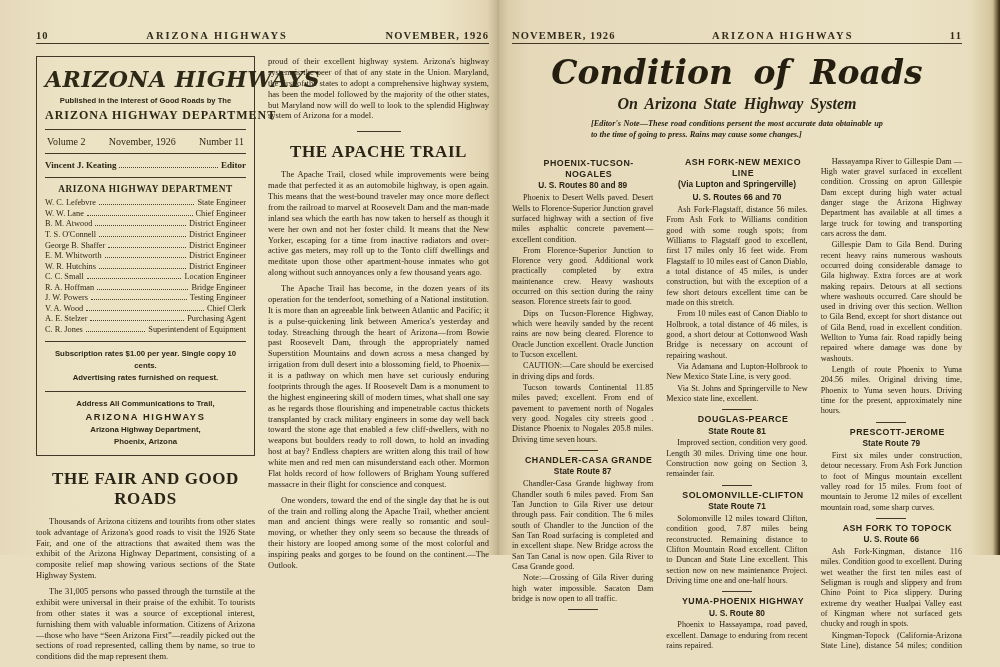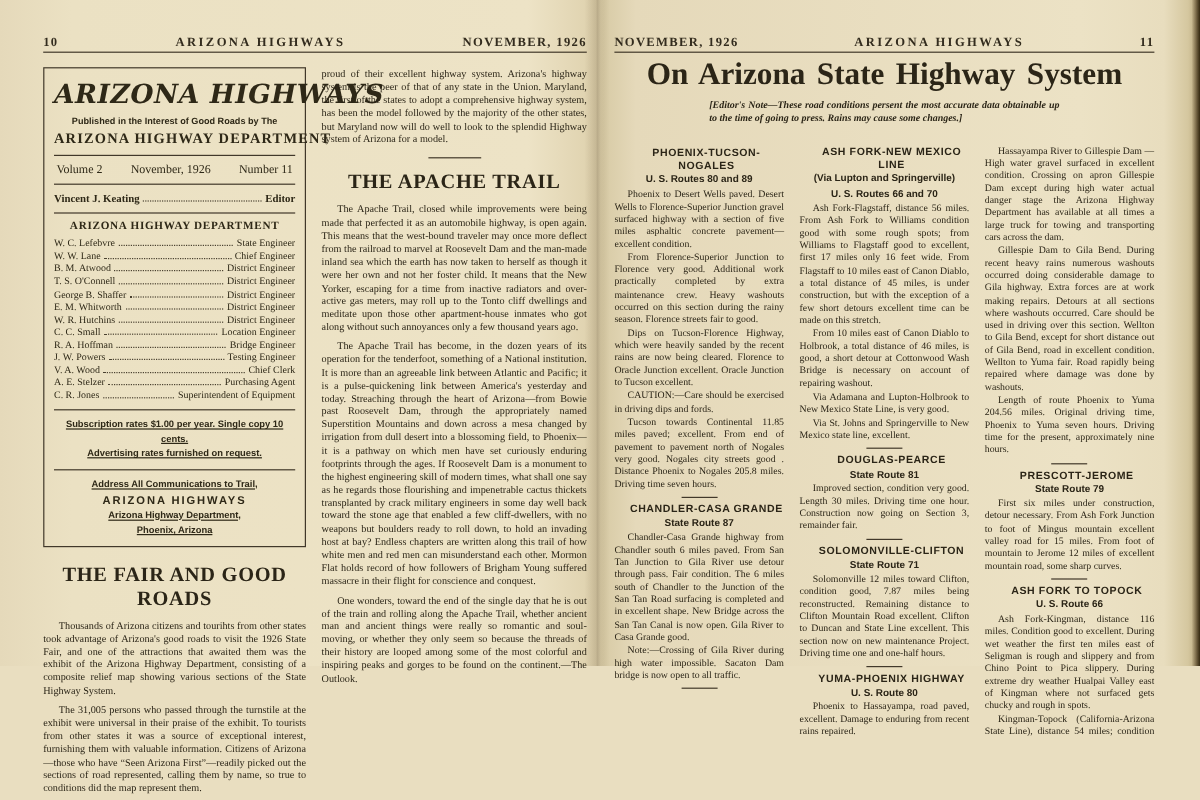--- a/index.html
+++ b/index.html
@@ -37,33 +37,33 @@
   .mh-title{font-family:"DejaVu Serif","Liberation Serif",serif;font-style:italic;font-weight:bold;
     font-size:22px;letter-spacing:.5px;white-space:nowrap;}
   .mh-tagline{font-family:var(--sans);font-weight:bold;font-size:7.6px;margin-top:4px;}
   .mh-org{font-weight:bold;font-size:12px;letter-spacing:1px;margin-top:3px;white-space:nowrap;}
   .mh-rule{border-top:1.6px solid var(--rule);margin:6px 0;}
   .mh-vol{display:flex;justify-content:space-between;font-size:10px;font-weight:normal;padding:0 2px;}
   .mh-row{display:flex;align-items:baseline;font-size:8.3px;line-height:1.27;text-align:center;}
   .mh-dots{flex:1 1 auto;border-bottom:1px dotted #4a4130;margin:0 3px 2px;}
   .mh-editor{font-size:9px;font-weight:bold;}
   .mh-dept{font-weight:bold;font-size:9.3px;letter-spacing:.6px;margin-bottom:4px;}
-  .mh-note{font-family:var(--sans);font-weight:bold;font-size:7.8px;line-height:1.55;text-decoration:underline;}
+  .mh-note{font-family:var(--sans);font-weight:bold;font-size:7.8px;line-height:1.55;}
   .mh-addr-title{font-family:var(--sans);font-weight:bold;font-size:9.3px;letter-spacing:1.6px;margin:2px 0;}
 
   .article-title{text-align:center;font-size:17px;font-weight:bold;letter-spacing:.6px;margin:13px 0 7px;}
   .lp-col-2 .article-title{margin-top:0;}
   .para{font-size:8.5px;line-height:1.28;text-align:justify;text-indent:13px;margin-bottom:5px;}
   .para.no-indent{text-indent:0;}
   .short-rule{width:44px;border-top:1.5px solid var(--rule);margin:10px auto;}
 
   
   .rp-title{text-align:center;font-family:"DejaVu Serif","Liberation Serif",serif;font-style:italic;
     font-weight:bold;font-size:33px;word-spacing:9px;margin-top:9px;color:#241e10;}
-  .rp-subtitle{text-align:center;font-weight:bold;font-size:26px;word-spacing:3px;margin-top:3px;}
+  .rp-subtitle{text-align:center;font-style:italic;font-weight:bold;font-size:16px;word-spacing:3px;margin-top:3px;}
   .rp-note{width:292px;margin:6px auto 16px;font-size:8.3px;font-style:italic;font-weight:bold;
     line-height:1.3;text-align:justify;}
   .rp-cols{margin-top:7px;column-count:3;column-gap:13px;height:500px;column-fill:auto;overflow:hidden;}
   .rp-h{text-align:center;font-family:var(--sans);font-weight:bold;font-size:8.8px;
     letter-spacing:.5px;line-height:1.3;margin-top:1px;break-after:avoid;margin-left:12px;}
   .rp-sh{text-align:center;font-family:var(--sans);font-weight:bold;font-size:8.3px;
     line-height:1.3;margin-bottom:2px;break-after:avoid;}
   .rp-p{font-size:8.2px;line-height:1.26;text-align:justify;text-indent:11px;margin:1px 0;}
   .rp-div{width:30px;border-top:1.2px solid var(--rule);margin:5px auto 4px;}
 </style>
@@ -195,20 +195,21 @@
     </div>
   </div>
 
   <div class="page page-right">
     <div class="page-header">
       <span>NOVEMBER,  1926</span>
       <span class="hdr-center">ARIZONA  HIGHWAYS</span>
       <span>11</span>
     </div>
 
+    <h1 class="rp-title">Condition of Roads</h1>
     <h2 class="rp-subtitle">On Arizona State Highway System</h2>
     <p class="rp-note">[Editor's Note—These road conditions persent the most accurate data obtainable up to the time of going to press.  Rains may cause some changes.]</p>
 
     <div class="rp-cols">
 
       <div>
         <h3 class="rp-h">PHOENIX-TUCSON-NOGALES</h3>
         <h4 class="rp-sh">U. S. Routes 80 and 89</h4>
         <p class="rp-p">Phoenix to Desert Wells paved. Desert Wells to Florence-Superior Junction gravel surfaced highway with a section of five miles asphaltic concrete pavement—excellent condition.</p>
         <p class="rp-p">From Florence-Superior Junction to Florence very good.  Additional work practically completed by extra maintenance crew.  Heavy washouts occurred on this section during the rainy season.  Florence streets fair to good.</p>

